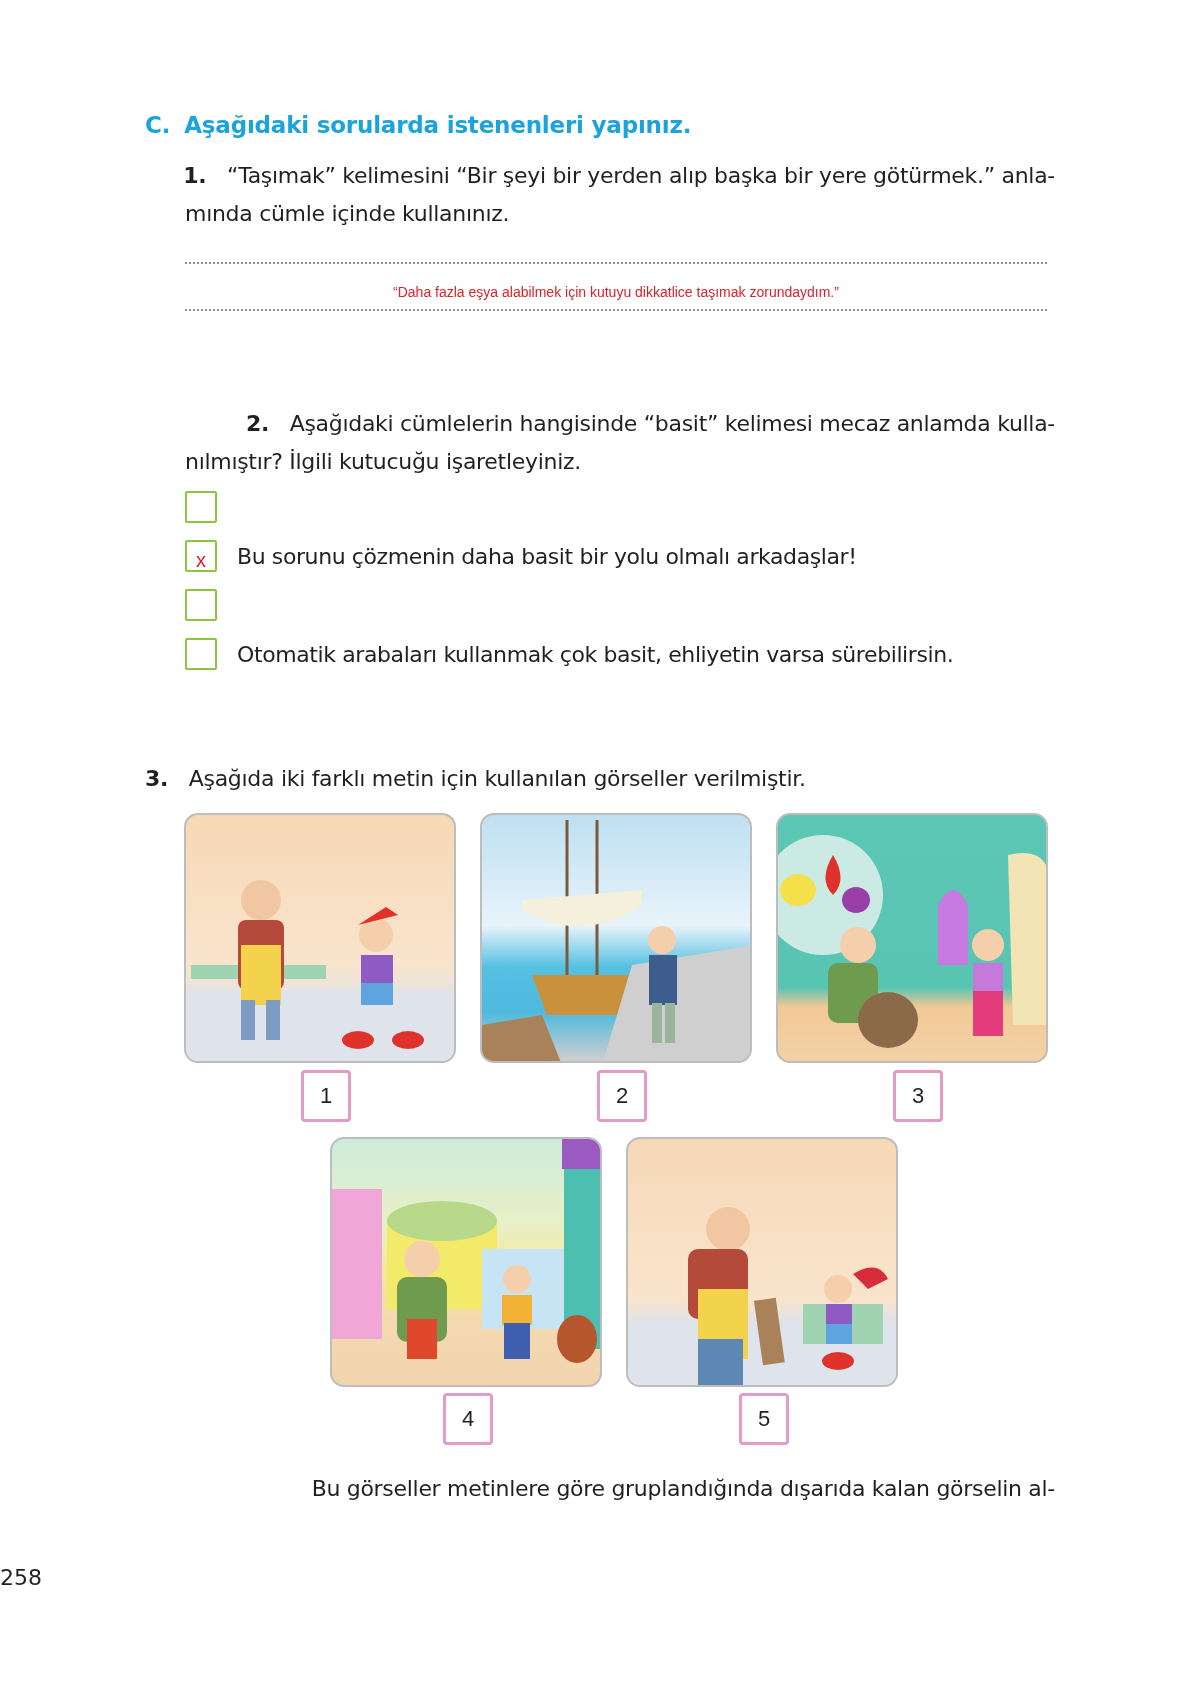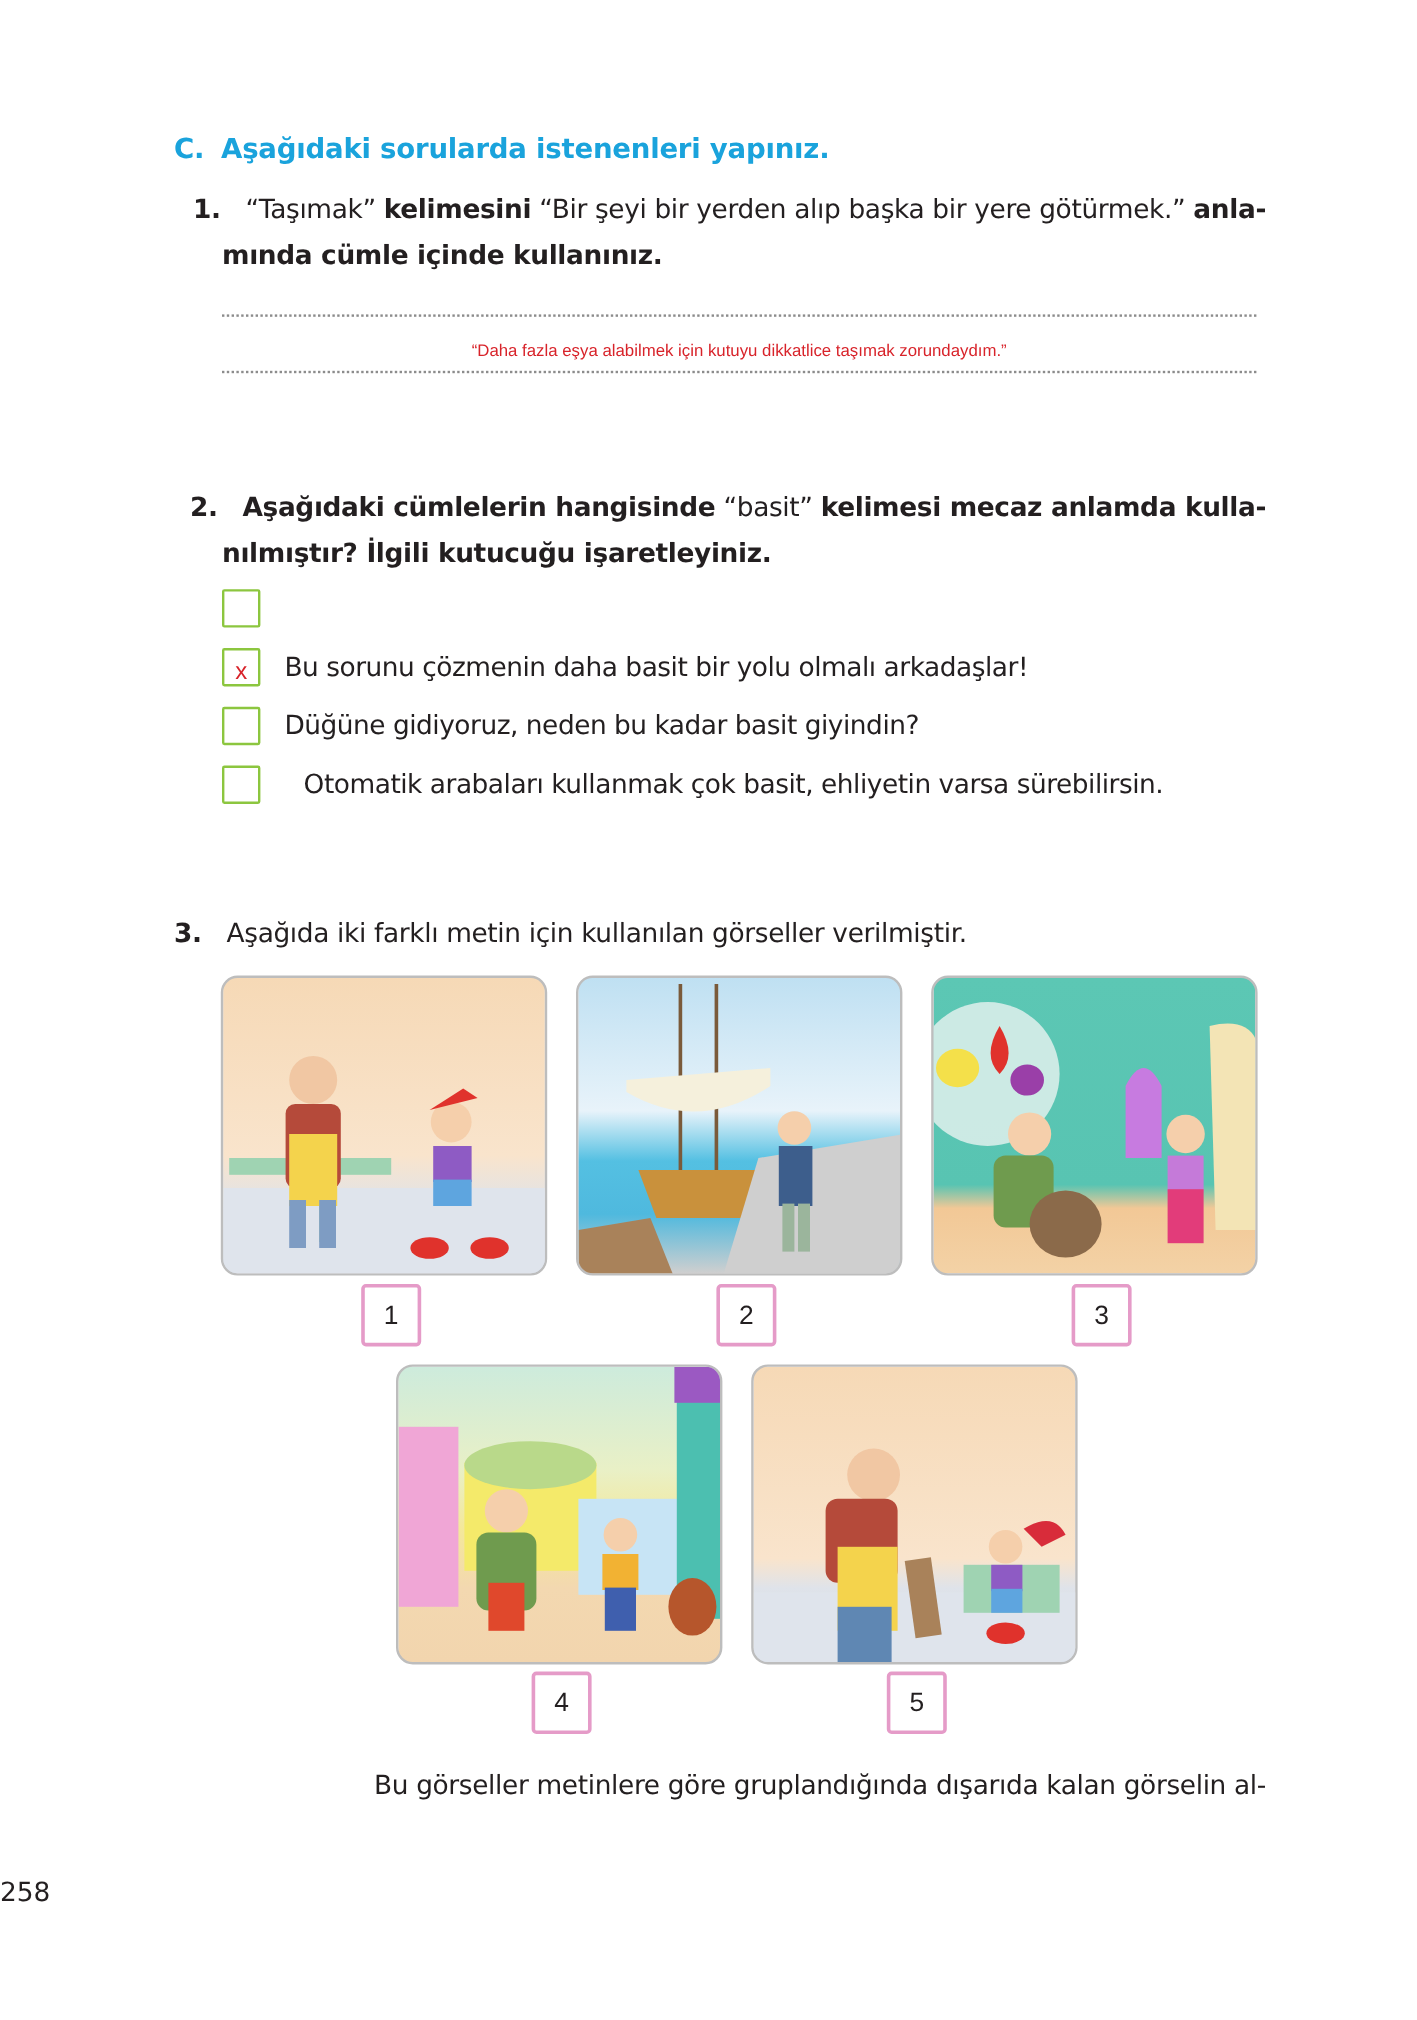--- a/index.html
+++ b/index.html
@@ -3,21 +3,21 @@
 <meta charset="utf-8">
 <style>
   html, body { margin:0; padding:0; background:#ffffff; }
   body { width:1181px; height:1683px; position:relative; overflow:hidden;
          font-family:"DejaVu Sans", sans-serif; color:#231f20; }
   .abs { position:absolute;text-align:right; }
   .heading { left:145px; top:112px; font-size:23px; font-weight:bold; color:#1aa3dc; letter-spacing:-0.2px; }
   .heading .letter { margin-right:14px; }
   .qnum { font-weight:bold; font-size:22px; }
   .q-line { font-size:22px; line-height:38px; letter-spacing:-0.3px; }
-  .q-line b { font-weight:bold; }
+  .q-line b { font-weight:normal; }
   .dotted { left:185px; width:862px; height:0; border-top:2px dotted #8c8c8c; }
   .answer { left:185px; width:862px; top:284px; text-align:center; font-family:"Liberation Sans", sans-serif;
             font-size:14px; color:#d8232a; }
   .opt { left:185px; height:40px; display:flex; align-items:center; }
   .cb { width:32px; height:32px; border:2px solid #8cc63f; box-sizing:border-box; border-radius:2px;
         margin-right:20px; position:relative; background:#fff; flex:none; }
   .cb .mark { position:absolute; left:9px; top:8px; font-family:"Liberation Sans", sans-serif; font-size:20px; color:#d8232a; line-height:20px; }
   .opt-text { font-size:22px; letter-spacing:-0.4px; }
   .pic { border:2px solid #bdbdbd; border-radius:14px; overflow:hidden; box-sizing:border-box; }
   .numbox { width:50px; height:52px; border:3px solid #e59bc8; border-radius:4px; box-sizing:border-box;
@@ -65,23 +65,22 @@
 <div class="abs opt" style="top:536px;">
   <div class="cb">
       <span class="mark">x</span>
     </div>
   <span class="opt-text">Bu sorunu çözmenin daha basit bir yolu olmalı arkadaşlar!</span>
 </div>
 <div class="abs opt" style="top:585px;">
   <div class="cb">
       <span class="mark"></span>
     </div>
-  <span class="opt-text">Düğüne gidiyoruz, neden bu kadar basit giyindin?</span>
 </div>
-<div class="abs opt" style="top:634px;gap:16px;">
+<div class="abs opt" style="top:634px;">
   <div class="cb">
       <span class="mark"></span>
     </div>
   <span class="opt-text">Otomatik arabaları kullanmak çok basit, ehliyetin varsa sürebilirsin.</span>
 </div>
 
 <div class="abs q-line" style="left:145px; top:760px;">
   <span class="qnum">3.</span>
   <span style="margin-left:14px">Aşağıda iki farklı metin için kullanılan görseller verilmiştir.</span>
 </div>

